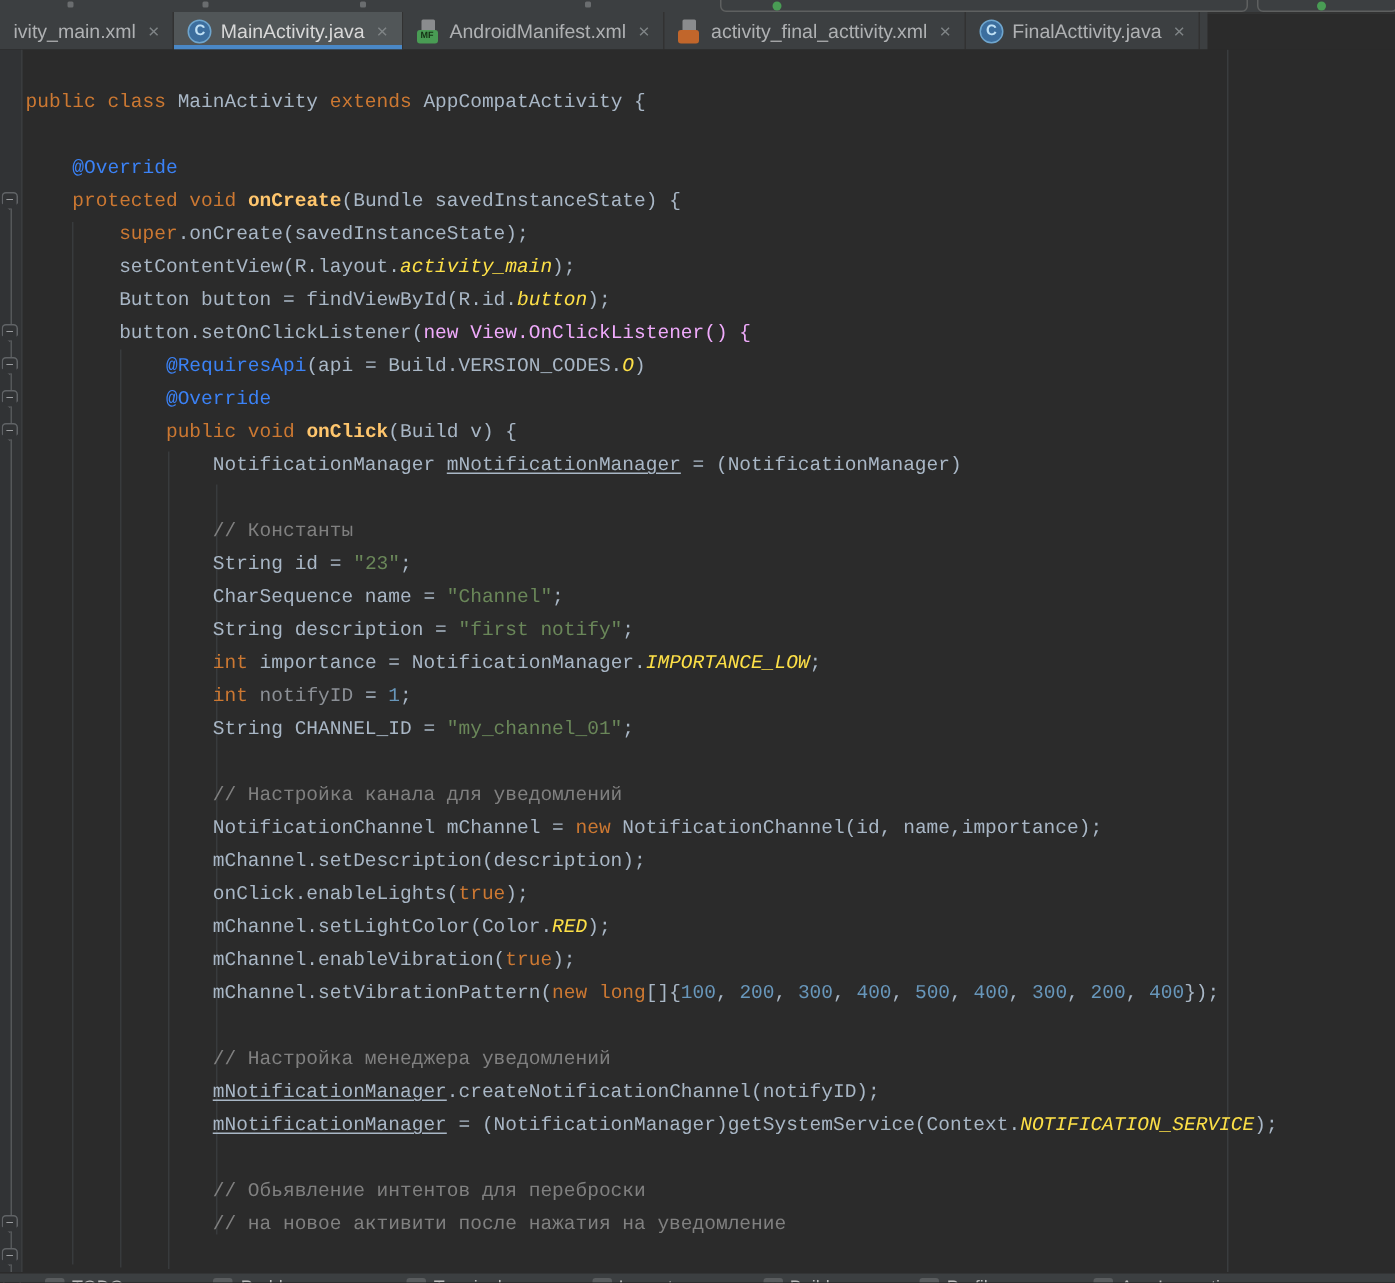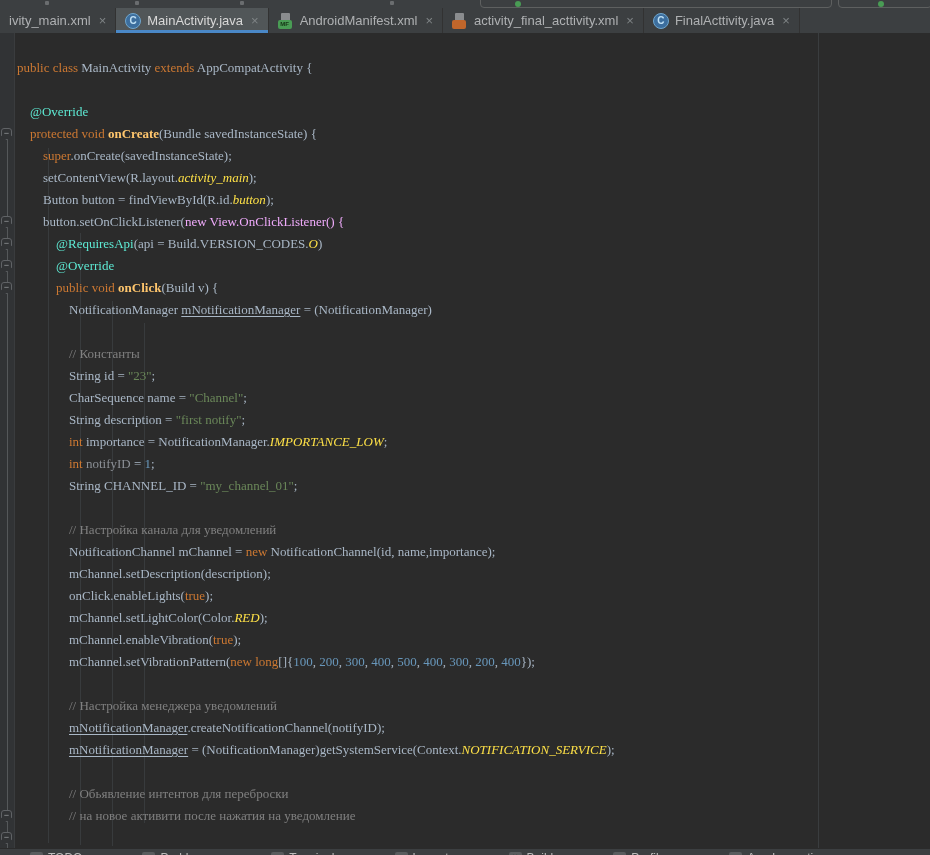--- a/index.html
+++ b/index.html
@@ -7,21 +7,21 @@
           font-family:"Liberation Sans",sans-serif;background:#2B2B2B;}
 
   
   .top-strip{position:absolute;left:0;top:0;width:930px;height:8px;background:#3C3F41;
              border-bottom:1px solid #323232;}
   .ts-box{position:absolute;top:-14px;height:20px;border:1px solid #5E6060;border-radius:4px;}
   .ts-dot{position:absolute;top:1px;width:6px;height:6px;border-radius:50%;background:#499C54;}
   .ts-tick{position:absolute;top:1px;width:4px;height:4px;background:#6A6D6F;border-radius:1px;}
 
   
-  .tabbar{position:absolute;left:0;top:8px;width:930px;height:25px;background:#3C3F41;
+  .tabbar{position:absolute;left:0;top:8px;width:805px;height:25px;background:#3C3F41;
           display:flex;align-items:stretch;}
   .tab{position:relative;display:flex;align-items:center;gap:6px;padding:0 9px;
        border-right:1px solid #323232;color:#AFB1B3;font-size:13px;white-space:nowrap;
        box-sizing:border-box;}
   .tab.active{background:#515658;color:#D8D8D8;}
   .tab.active::after{content:"";position:absolute;left:0;right:0;bottom:0;height:3px;background:#4A88C7;}
   .tab .close{color:#7F8486;font-size:13px;margin-left:2px;line-height:1;}
   .fic{width:16px;height:16px;flex:0 0 16px;position:relative;}
   .fic.class-icon{border-radius:50%;background:#3C6E9E;border:1px solid #6FA6CE;box-sizing:border-box;
        color:#BFE0F5;font-size:10px;font-weight:bold;display:flex;align-items:center;justify-content:center;}
@@ -36,26 +36,26 @@
   .gutter{position:absolute;left:0;top:0;width:14px;height:815px;background:#313335;
           border-right:1px solid #3A3C3E;}
   .fold-line{position:absolute;left:7px;width:1px;background:#55585A;}
   .fold{position:absolute;left:1px;width:11px;height:12px;border:1px solid #606366;border-radius:3px;
         background:#313335;clip-path:polygon(0 0,100% 0,100% 62%,50% 100%,0 62%);
         color:#A0A3A6;font-size:9px;line-height:8px;text-align:center;box-sizing:border-box;}
   .guide{position:absolute;width:1px;background:#383B3D;}
   .margin-guide{position:absolute;left:818px;top:0;width:1px;height:815px;background:#3A3D3F;}
 
   .code{position:absolute;left:17px;top:24px;
-        font-family:Liberation Serif, serif;
+        font-family:Liberation Mono, monospace;
         font-size:13px;line-height:22px;color:#A9B7C6;}
   .code .ln{height:22px;white-space:pre;}
   .pl{color:#A9B7C6}
   .kw{color:#CC7832}
-  .ann{color:#5eead4}
+  .ann{color:#3b82f6}
   .mth{color:#FFC66D;font-weight:bold}
   .str{color:#6A8759}
   .num{color:#6897BB}
   .cmt{color:#808080}
   .fld{color:#fde047;font-style:italic}
   .gray{color:#f0abfc}
   .gray2{color:#8C9096}
   .und{color:#A9B7C6;text-decoration:underline;text-underline-offset:2px}
 
   

